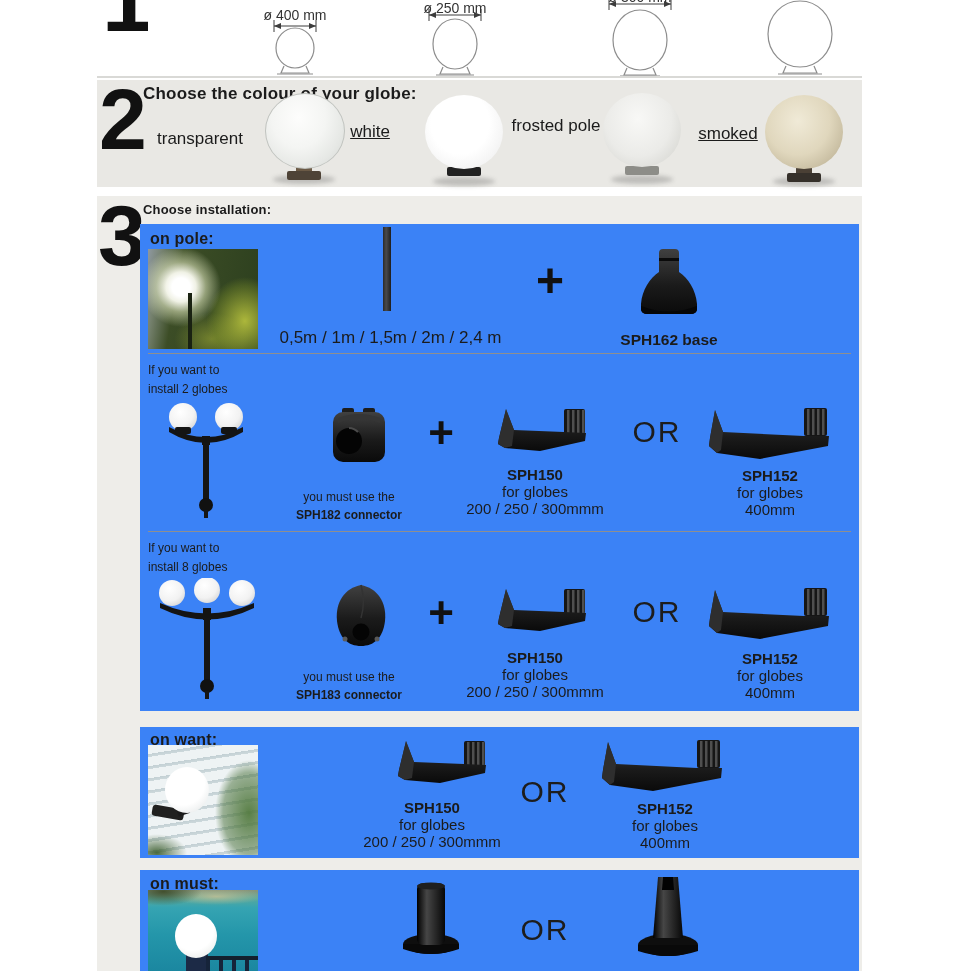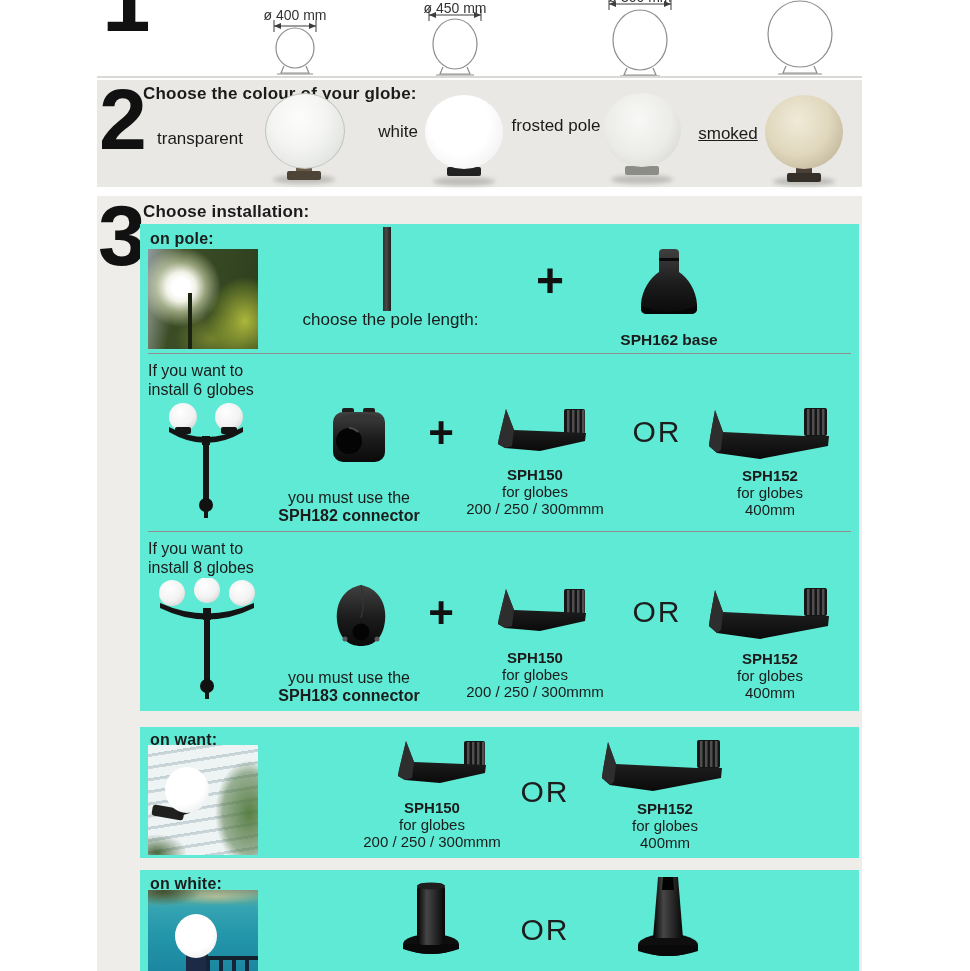--- a/index.html
+++ b/index.html
@@ -1,25 +1,25 @@
 <!DOCTYPE html>
 <html><head>
 <meta charset="utf-8">
 <style>
   html,body{margin:0;padding:0;background:#fff;}
   #screen{position:relative;width:970px;height:971px;background:#ffffff;overflow:hidden;
           font-family:"Liberation Sans",sans-serif;color:#1b1b1b;}
   .abs{position:absolute;}
-  .panel{position:absolute;background:#5eead4;}
+  .panel{position:absolute;background:#3b82f6;}
   .outer{position:absolute;background:#eeede9;}
   .step2bg{position:absolute;background:#e9e8e4;}
   .num{font-weight:700;color:#111;line-height:.82;letter-spacing:-2px;}
   .title{font-weight:700;font-size:17px;letter-spacing:.2px;}
   .seclab{font-weight:700;font-size:16px;letter-spacing:.2px;}
-  .t16{font-size:16px;line-height:19px;}
+  .t16{font-size:12px;line-height:19px;}
   .t17{font-size:17px;line-height:18px;}
   .t15{font-size:15px;line-height:16.5px;}
   .ctr{text-align:center;}
   .b{font-weight:700;}
   .or{font-size:30px;letter-spacing:2px;line-height:36px;color:#1d1d1d;}
   .plus{font-size:48px;font-weight:700;line-height:46px;color:#111;}
   .sep{position:absolute;height:1px;background:#8f8f8f;}
   .szlab{font-size:14px;color:#333;}
   
   .globe{position:absolute;}
@@ -93,37 +93,37 @@
     <g fill="#3c3c3c" stroke="none">
       <path d="M177,26 l7,-3 v6 Z"></path>
         <path d="M219,26 l-7,-3 v6 Z"></path>
       <path d="M332,15 l7,-3 v6 Z"></path>
         <path d="M384,15 l-7,-3 v6 Z"></path>
       <path d="M512,4 l7,-3 v6 Z"></path>
         <path d="M574,4 l-7,-3 v6 Z"></path>
     </g>
   </svg>
   <div class="abs szlab ctr" style="left:250px;top:7px;width:90px;">ø 400 mm</div>
-  <div class="abs szlab ctr" style="left:410px;top:0;width:90px;">ø 450 mm</div>
+  <div class="abs szlab ctr" style="left:410px;top:0;width:90px;">ø 250 mm</div>
   <div class="abs szlab ctr" style="left:595px;top:-11px;width:90px;">ø 300 mm</div>
   <div class="abs" style="left:97px;top:76px;width:765px;height:2px;background:#d9d9d6;"></div>
 
   <div class="step2bg" style="left:97px;top:80px;width:765px;height:107px;">
     <span class="abs num" style="left:2px;top:4px;font-size:86px;">2</span>
     <div class="abs title" style="left:46px;top:4px;">Choose the colour of your globe:</div>
 
     <div class="abs t17 ctr" style="left:47px;top:50px;width:112px;">transparent</div>
     <div class="globe" style="left:168px;top:13px;width:78px;height:90px;">
       <div class="gshadow"></div>
       <div class="gneck" style="background:#6b5a46;"></div>
       <div class="gfoot" style="background:#4e4337;"></div>
       <div class="orb orb-transparent"></div>
     </div>
 
-    <div class="abs t17 ctr" style="left:251px;top:43px;width:100px;">white</div>
+    <div class="abs t17 ctr" style="left:223px;top:43px;width:100px;text-decoration:underline;">white</div>
     <div class="globe" style="left:328px;top:15px;width:78px;height:88px;">
       <div class="gshadow"></div>
       <div class="gfoot" style="top:72px;background:#222;"></div>
       <div class="orb orb-white"></div>
     </div>
 
     <div class="abs t17 ctr" style="left:409px;top:36px;width:100px;line-height:20px;">frosted pole</div>
     <div class="globe" style="left:506px;top:13px;width:78px;height:90px;">
       <div class="gshadow"></div>
       <div class="gfoot" style="top:73px;background:#8d8d88;"></div>
@@ -134,50 +134,50 @@
     <div class="globe" style="left:668px;top:15px;width:78px;height:88px;">
       <div class="gshadow"></div>
       <div class="gneck" style="background:#4a4035;"></div>
       <div class="gfoot" style="background:#35302a;"></div>
       <div class="orb orb-smoked"></div>
     </div>
   </div>
 
   <div class="outer" style="left:97px;top:196px;width:765px;height:775px;"></div>
   <span class="abs num" style="left:98px;top:200px;font-size:86px;">3</span>
-  <div class="abs title" style="left:143px;top:202px;font-size:17px;">Choose installation:</div>
+  <div class="abs title" style="left:143px;top:202px;font-size:13px;">Choose installation:</div>
 
   <div class="panel" style="left:140px;top:224px;width:719px;height:487px;">
     <div class="abs seclab" style="left:10px;top:6px;">on pole:</div>
 
     <div class="photo" style="left:8px;top:25px;width:110px;height:100px;background:
         radial-gradient(circle at 30% 38%, #ffffff 0 9px, rgba(255,255,245,.92) 15px, rgba(240,246,205,.5) 25px, rgba(225,235,180,0) 40px),
         radial-gradient(ellipse 48px 55px at 88% 72%, rgba(186,196,62,.9), rgba(120,140,40,.35) 65%, rgba(0,0,0,0) 80%),
         radial-gradient(ellipse 50px 35px at 58% 90%, rgba(150,162,52,.65), rgba(0,0,0,0) 75%),
         linear-gradient(100deg, #8e98a0 0%, #75816e 12%, #3c4d26 28%, #2c3f1e 100%);">
       <div class="abs" style="left:40px;top:44px;width:4px;height:56px;background:#1a2212;"></div>
     </div>
 
     <div class="abs" style="left:243px;top:3px;width:8px;height:84px;background:linear-gradient(90deg,#2a2a2a,#4a4a4a 40%,#1e1e1e);"></div>
 
-    <div class="abs t17 ctr" style="left:128px;top:87px;width:245px;">choose the pole length:</div>
+    <div class="abs t17 ctr" style="left:128px;top:105px;width:245px;">0,5m / 1m / 1,5m / 2m / 2,4 m</div>
 
     <div class="abs plus ctr" style="left:384px;top:34px;width:52px;">+</div>
 
     <svg class="abs" style="left:492px;top:22px;" width="74" height="76" viewBox="0 0 74 76">
       <path d="M27,7 Q27,3 31,3 L43,3 Q47,3 47,7 L47,26 C56,32 64,44 65,58 L65,63 Q65,68 58,68 L16,68 Q9,68 9,63 L9,58 C10,44 18,32 27,26 Z" fill="url(#gDark)"></path>
       <rect x="27" y="12" width="20" height="3" fill="#0a0a0a"></rect>
       <path d="M9,60 Q37,71 65,60 L65,63 Q65,68 58,68 L16,68 Q9,68 9,63 Z" fill="#060606"></path>
     </svg>
     <div class="abs t15 b ctr" style="left:459px;top:108px;width:140px;font-size:15.5px;">SPH162 base</div>
 
     <div class="sep" style="left:8px;top:129px;width:703px;"></div>
 
     <div class="abs t16" style="left:8px;top:137px;">If you want to</div>
-    <div class="abs t16" style="left:8px;top:156px;">install 6 globes</div>
+    <div class="abs t16" style="left:8px;top:156px;">install 2 globes</div>
 
     <svg class="abs" style="left:20px;top:176px;" width="92" height="118" viewBox="0 0 92 118">
       <circle cx="23" cy="17" r="14" fill="url(#gBall)"></circle>
       <circle cx="69" cy="17" r="14" fill="url(#gBall)"></circle>
       <path d="M9,27 Q46,47 83,27 L83,32 Q46,54 9,32 Z" fill="#141414"></path>
       <rect x="15" y="27" width="16" height="7" rx="2" fill="#141414"></rect>
       <rect x="61" y="27" width="16" height="7" rx="2" fill="#141414"></rect>
       <rect x="42" y="36" width="8" height="9" fill="#141414"></rect>
       <rect x="43" y="43" width="6" height="57" fill="#151515"></rect>
       <circle cx="46" cy="105" r="7" fill="#111"></circle>
@@ -328,21 +328,21 @@
 
     <div class="abs t15 b ctr" style="left:200px;top:73px;width:184px;">SPH150</div>
     <div class="abs t15 ctr" style="left:200px;top:90px;width:184px;">for globes</div>
     <div class="abs t15 ctr" style="left:200px;top:107px;width:184px;">200 / 250 / 300mmm</div>
     <div class="abs t15 b ctr" style="left:433px;top:74px;width:184px;">SPH152</div>
     <div class="abs t15 ctr" style="left:433px;top:91px;width:184px;">for globes</div>
     <div class="abs t15 ctr" style="left:433px;top:108px;width:184px;">400mm</div>
   </div>
 
   <div class="panel" style="left:140px;top:870px;width:719px;height:101px;">
-    <div class="abs seclab" style="left:10px;top:5px;">on white:</div>
+    <div class="abs seclab" style="left:10px;top:5px;">on must:</div>
 
     <div class="photo" style="left:8px;top:20px;width:110px;height:81px;background:
         radial-gradient(ellipse 55px 20px at 14% 2%, #42502f, rgba(0,0,0,0) 70%),
         radial-gradient(ellipse 70px 12px at 62% 8%, rgba(205,195,150,.75), rgba(0,0,0,0) 70%),
         linear-gradient(180deg, #8a9478 0%, #58a89c 10%, #35a4b2 22%, #2496aa 55%, #1b87a0 100%);">
       <div class="abs" style="left:38px;top:62px;width:22px;height:19px;background:#1c2a46;"></div>
       <div class="abs" style="left:27px;top:24px;width:42px;height:44px;border-radius:50%;background:radial-gradient(circle at 42% 35%, #ffffff 0 55%, #eef0ee 80%, #d0d4d0 100%);"></div>
       <div class="abs" style="left:58px;top:66px;width:52px;height:15px;background:
           linear-gradient(#13202e,#13202e) 0 0/52px 4px no-repeat,
           repeating-linear-gradient(90deg, #16243a 0 4px, rgba(0,0,0,0) 4px 13px);"></div>

